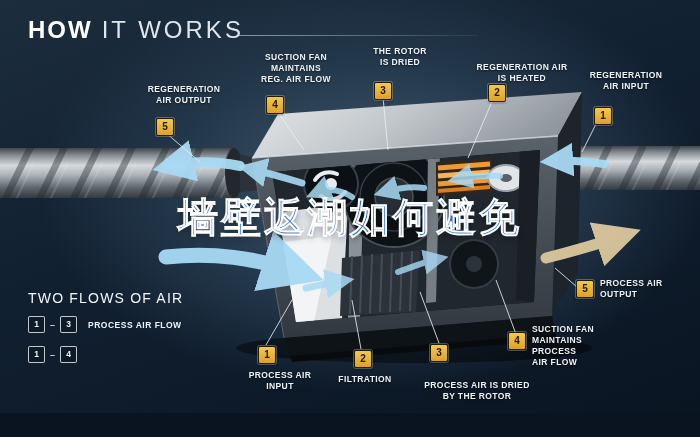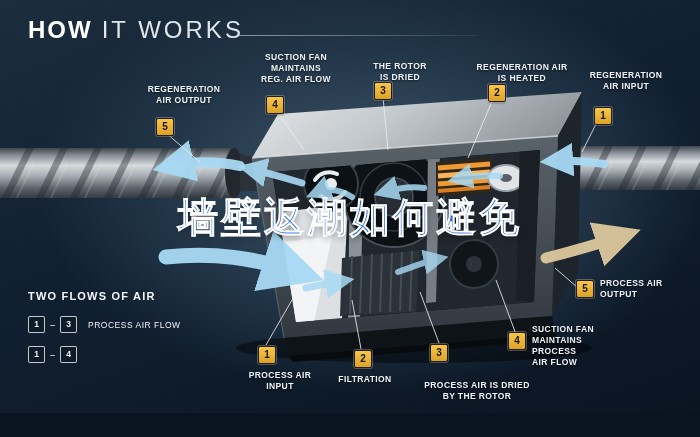--- a/index.html
+++ b/index.html
@@ -27,38 +27,38 @@
     text-shadow:0 1px 2px rgba(0,0,0,.6);
   }
   .badge{
     position:absolute;width:16px;height:16px;border-radius:2px;text-align:center;
     background:linear-gradient(180deg,#f6c74a,#dca22a);border:1px solid #241c06;
     box-shadow:0 0 0 1px rgba(255,255,255,.28),0 1px 2px rgba(0,0,0,.5);
     color:#1c1505;font-size:10px;font-weight:bold;line-height:16px;
   }
   .c5t{left:140px;top:84px}.c5t .label{left:0;top:0;width:88px}.c5t .badge{left:16px;top:34px}
   .c4t{left:252px;top:52px}.c4t .label{left:0;top:0;width:88px}.c4t .badge{left:14px;top:44px}
-  .c3t{left:360px;top:46px}.c3t .label{left:0;top:15px;width:80px}.c3t .badge{left:14px;top:36px}
+  .c3t{left:360px;top:46px}.c3t .label{left:0;top:0;width:80px}.c3t .badge{left:14px;top:36px}
   .c2t{left:472px;top:46px}.c2t .label{left:0;top:16px;width:100px}.c2t .badge{left:16px;top:38px}
   .c1t{left:584px;top:70px}.c1t .label{left:0;top:0;width:84px}.c1t .badge{left:10px;top:37px}
   .c5r{left:576px;top:278px}.c5r .badge{left:0;top:2px}.c5r .label{left:24px;top:0;width:70px;text-align:left}
   .c1b{left:234px;top:346px}.c1b .badge{left:24px;top:0}.c1b .label{left:6px;top:24px;width:80px}
   .c2b{left:330px;top:350px}.c2b .badge{left:24px;top:0}.c2b .label{left:3px;top:24px;width:64px}
   .c3b{left:414px;top:344px}.c3b .badge{left:16px;top:0}.c3b .label{left:-2px;top:36px;width:130px}
   .c4b{left:508px;top:324px}.c4b .badge{left:0;top:8px}.c4b .label{left:24px;top:0;width:92px;text-align:left}
 
-  .legend-h{position:absolute;left:28px;top:290px;z-index:10;font-size:11px;font-weight:bold;
+  .legend-h{position:absolute;left:28px;top:290px;z-index:10;font-size:14px;font-weight:normal;
     letter-spacing:1.2px;color:#f2f6f9;text-align:center;}
   .lrow{position:absolute;left:28px;z-index:10;display:flex;align-items:center;gap:5px;}
   .lrow1{top:316px}.lrow2{top:346px}
   .lb{display:inline-block;width:15px;height:15px;border-radius:2px;text-align:center;
     border:1px solid rgba(225,232,238,.85);background:rgba(12,24,34,.45);
     color:#eef3f6;font-size:8.5px;font-weight:bold;line-height:15px;}
   .dash{color:#cfd7dd;font-size:9px;font-weight:bold;}
-  .ltext{margin-left:6px;font-size:8.5px;font-weight:normal;letter-spacing:.5px;color:#eef3f6;}
+  .ltext{margin-left:6px;font-size:8.5px;font-weight:bold;letter-spacing:.5px;color:#eef3f6;}
 
   .overlay{
     position:absolute;left:50%;top:190px;transform:translateX(-50%);z-index:40;white-space:nowrap;
     font-family:"DejaVu Sans",sans-serif;font-size:40px;font-weight:400;letter-spacing:3px;
     color:#2a69d5;-webkit-text-stroke:2px #ffffff;text-shadow:0 3px 6px rgba(0,0,0,.45);
   }
 </style>
 </head>
 <body>
 

